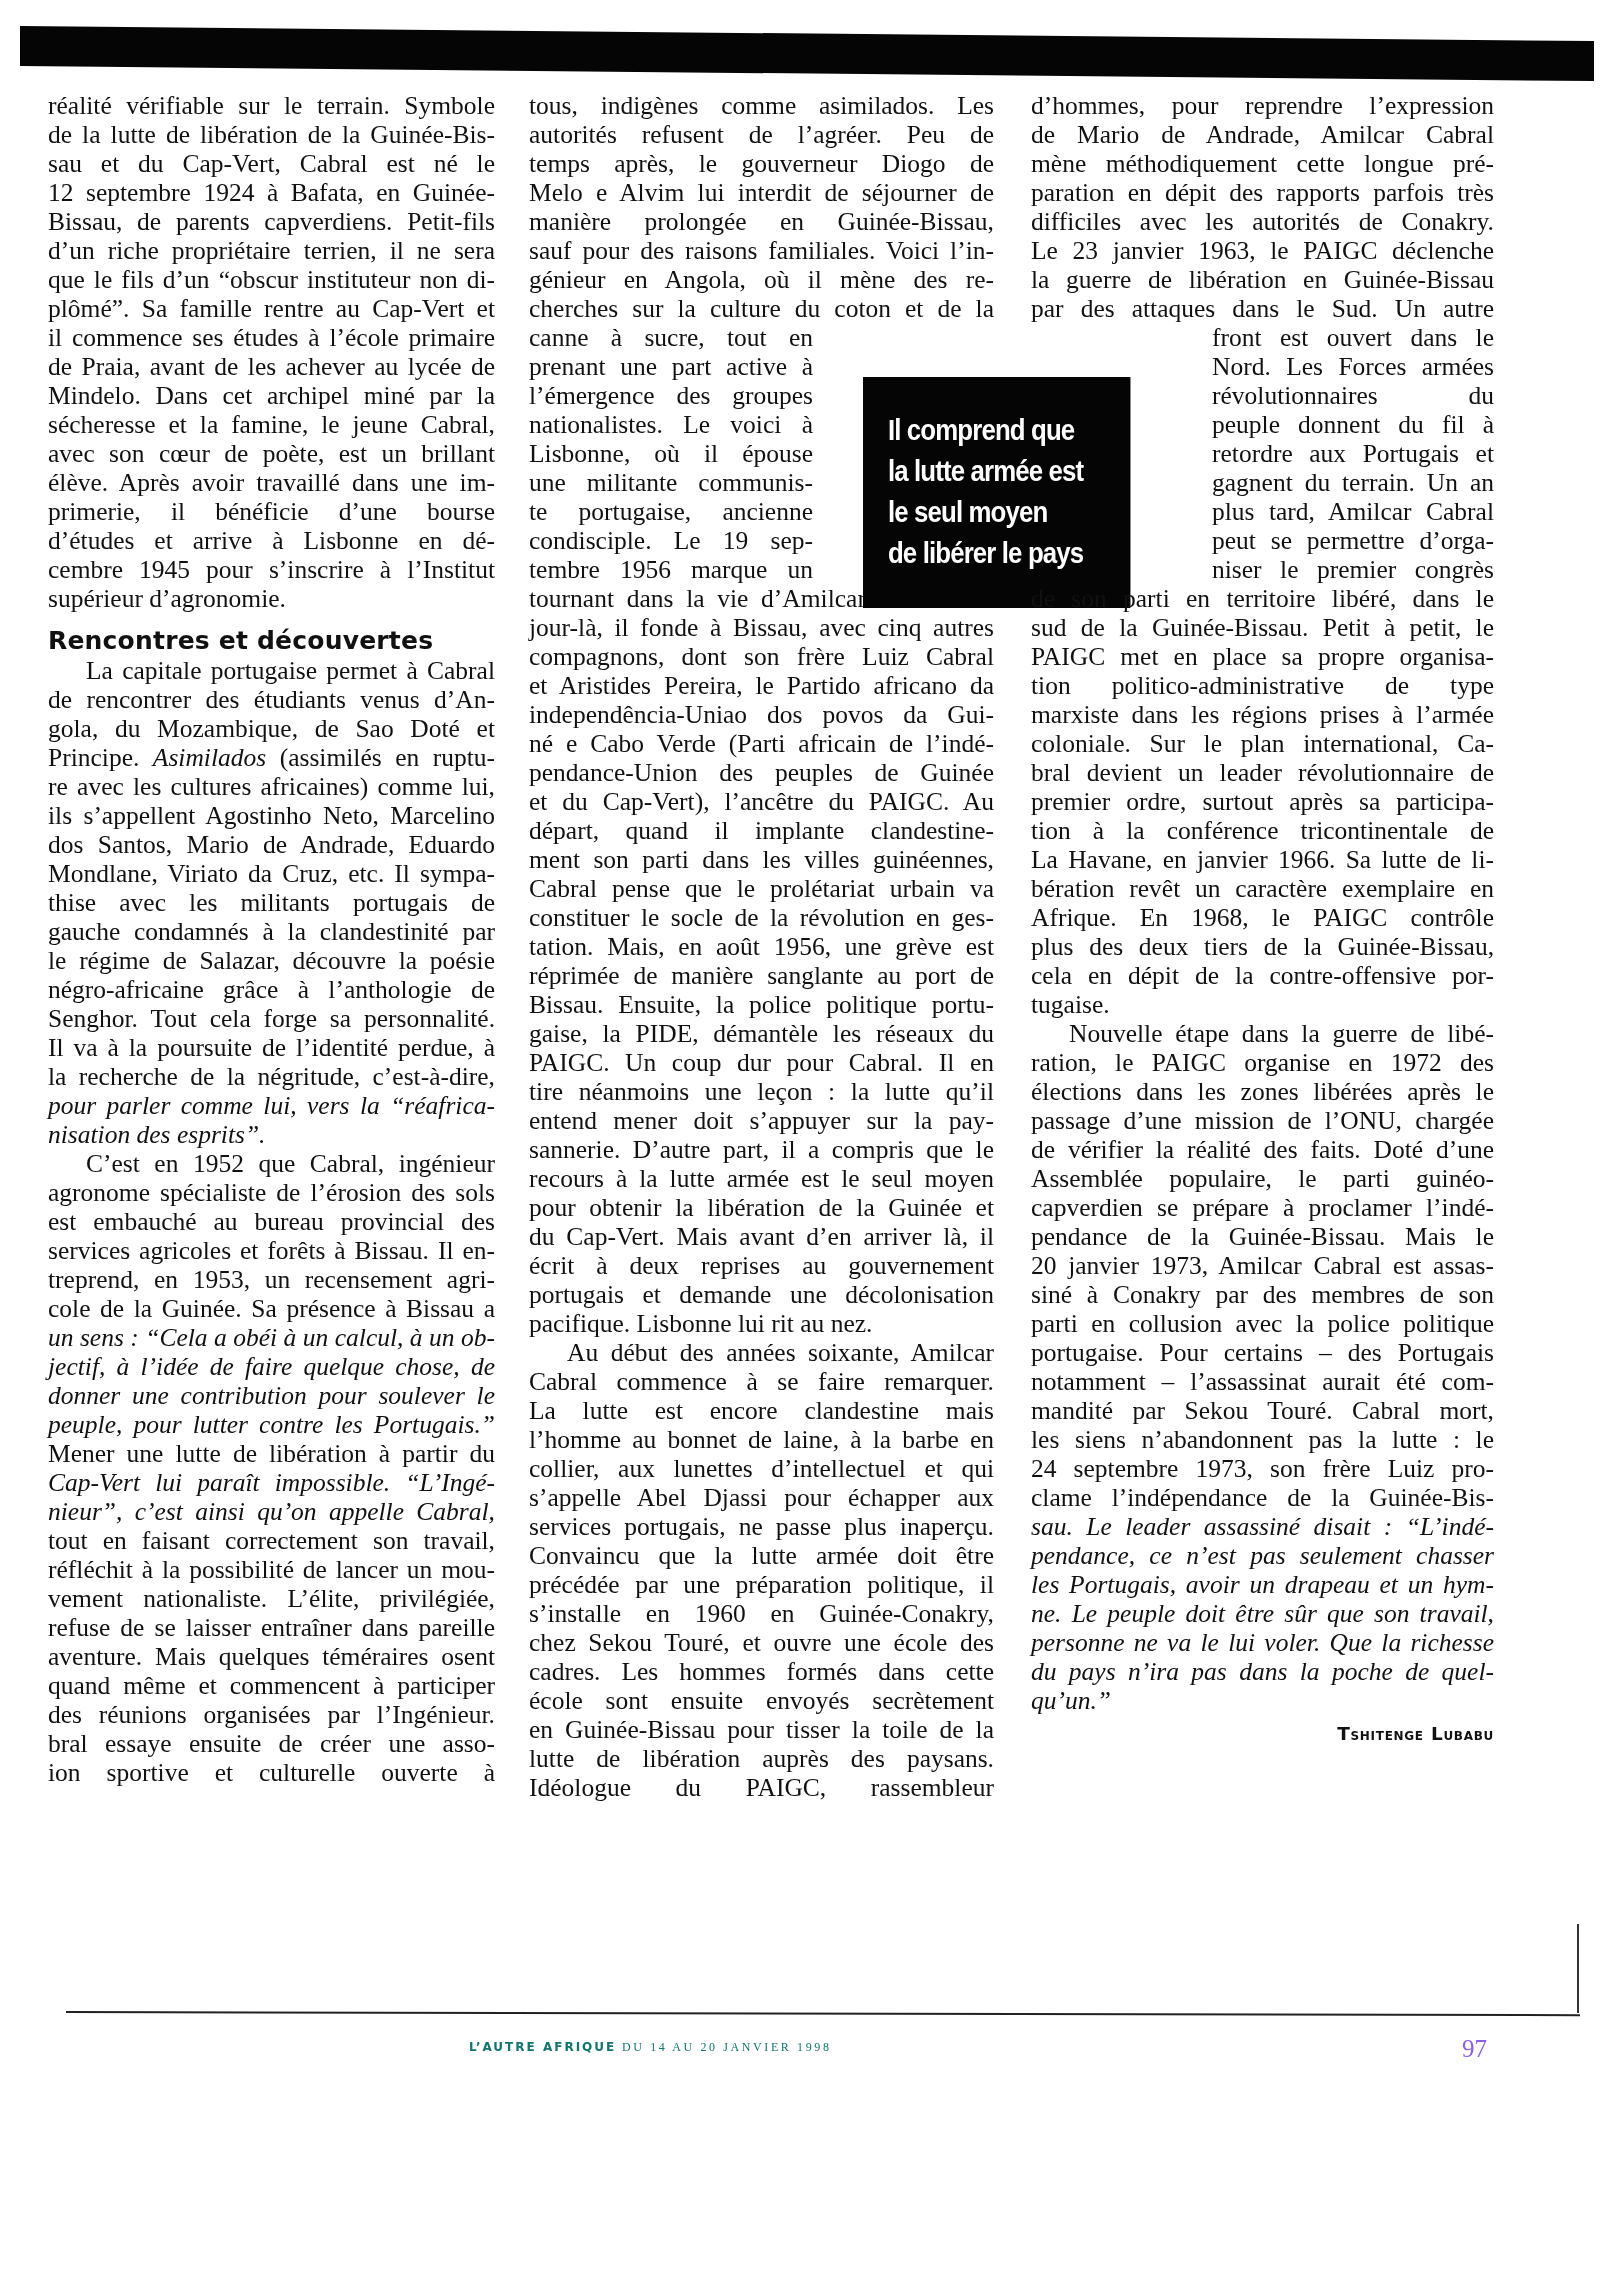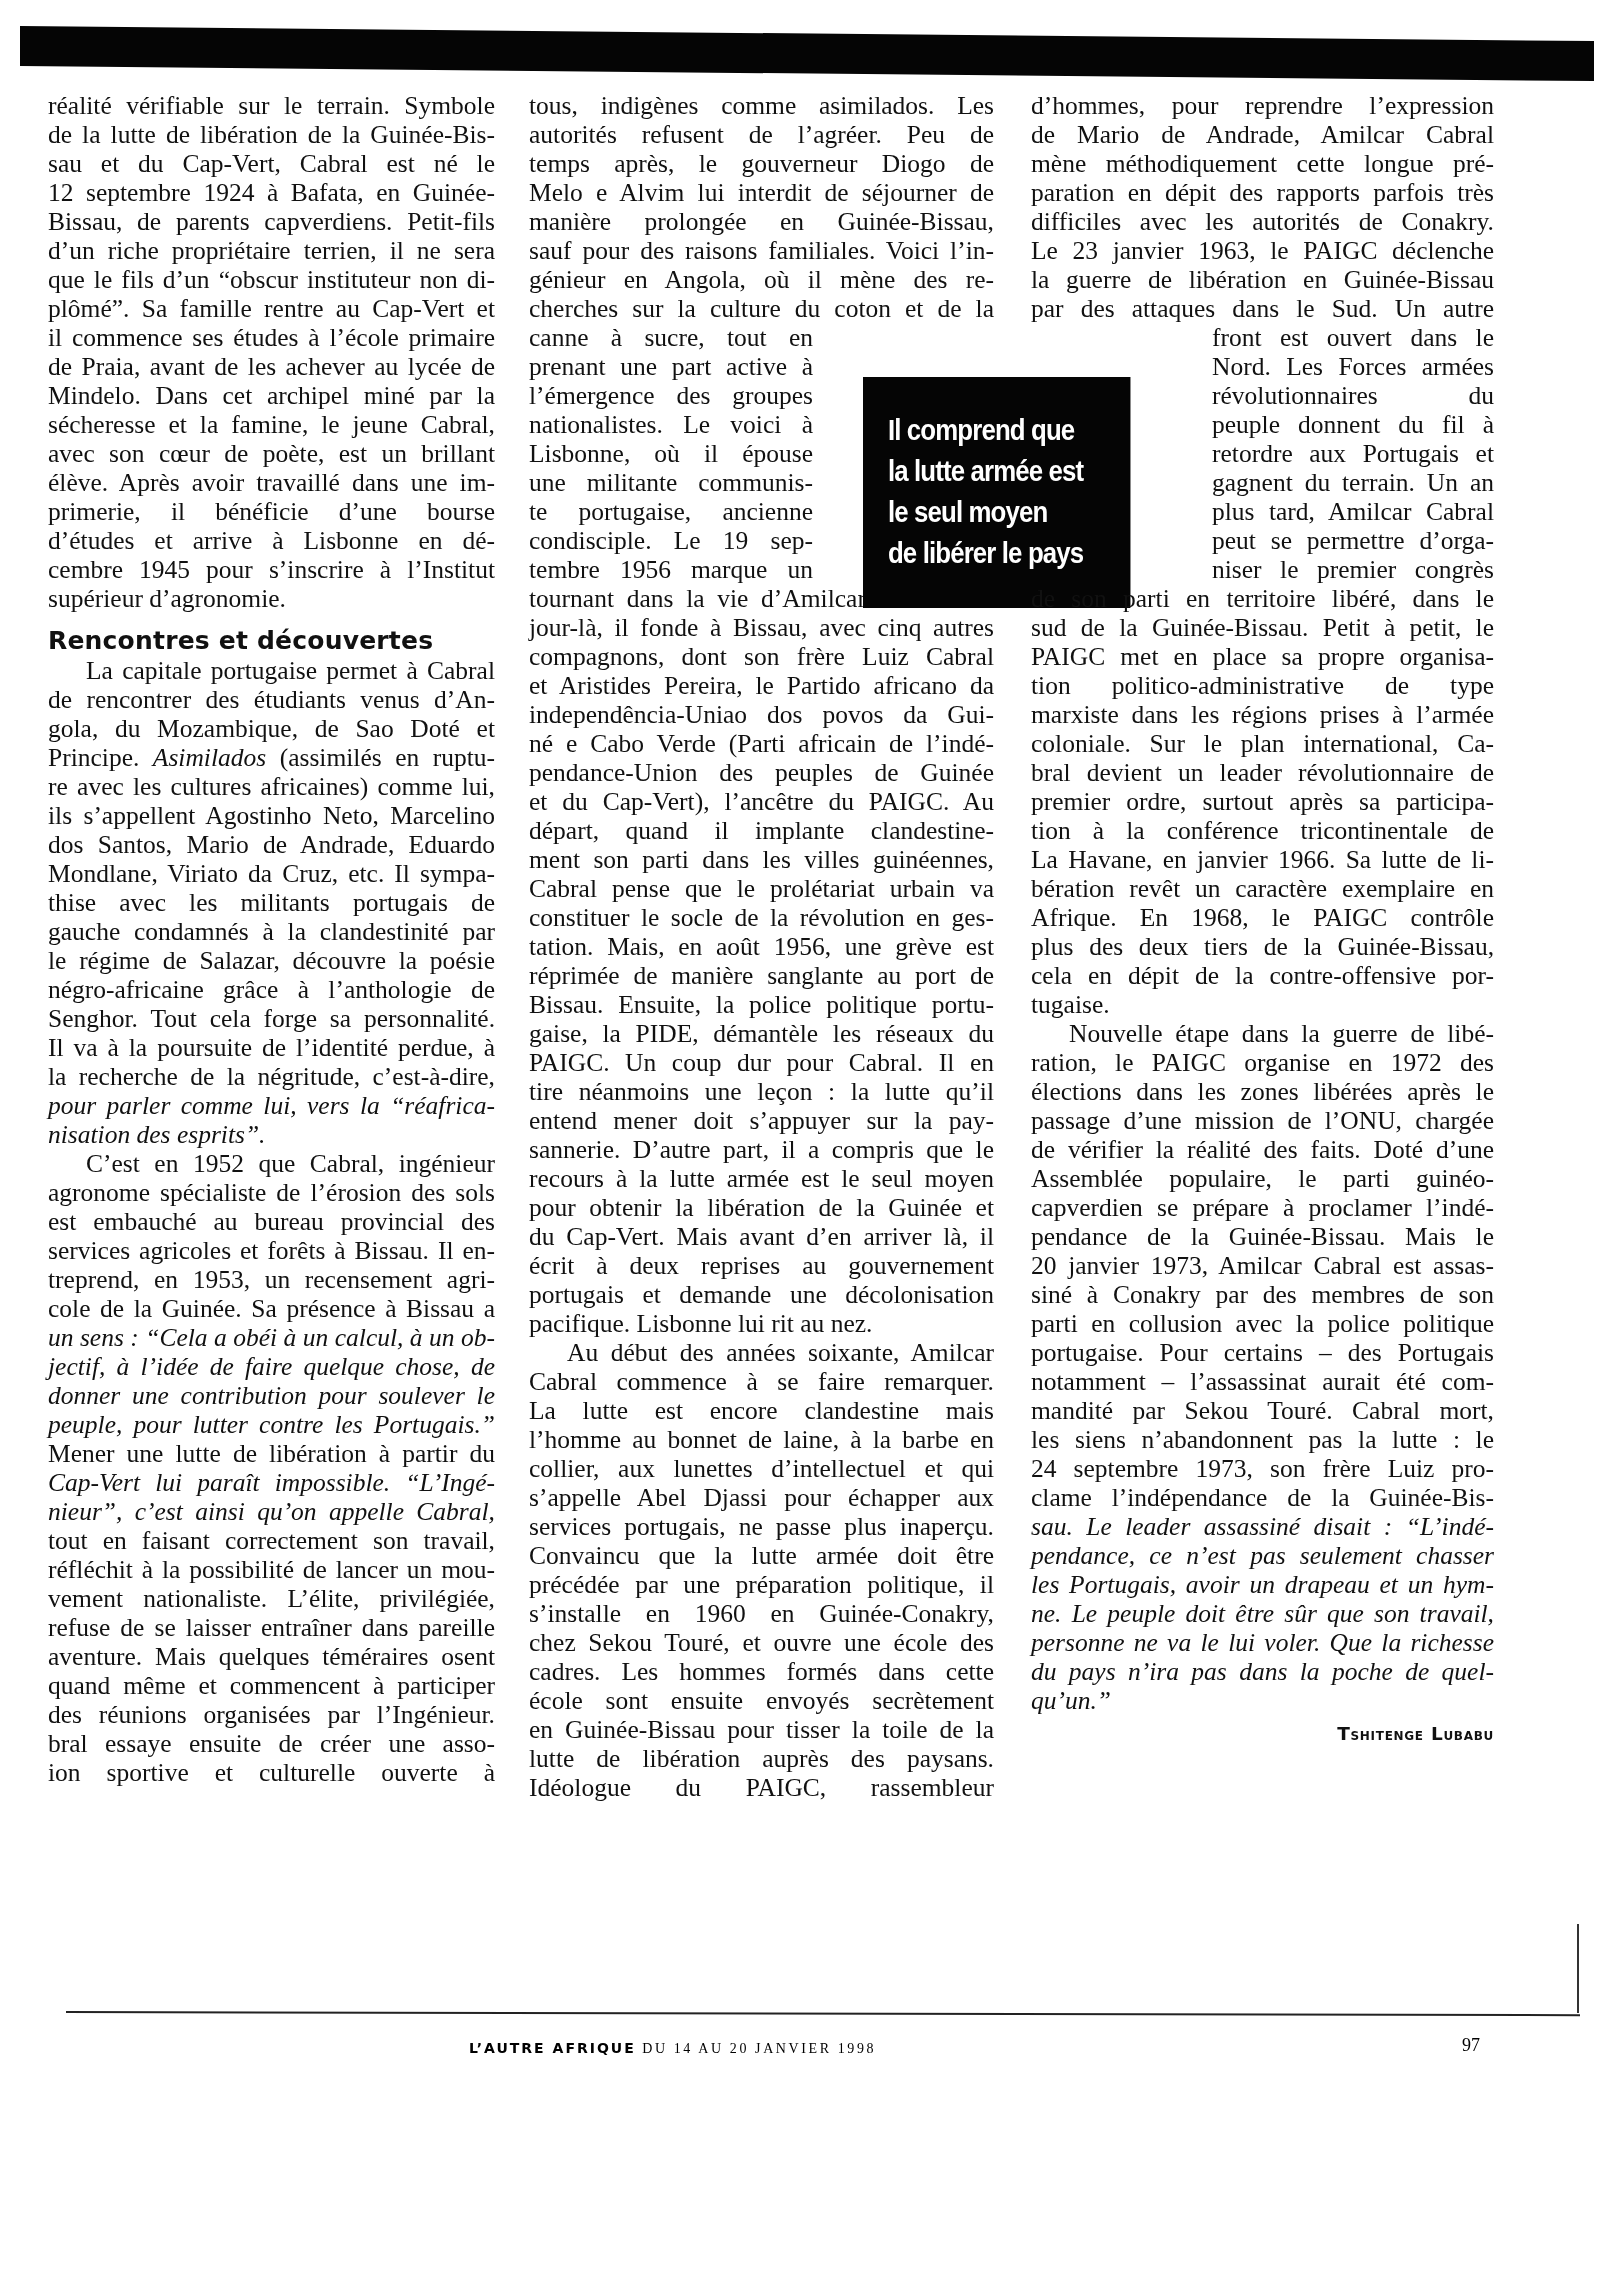--- a/index.html
+++ b/index.html
@@ -47,27 +47,27 @@
   .rule {
     position: absolute; left: 66px; top: 2011px; width: 1514px; height: 2px;
     background: #222; transform: rotate(0.12deg); transform-origin: left center;
   }
   .rule-right {
     position: absolute; left: 1577px; top: 1924px; width: 2px; height: 89px; background: #333;
   }
   .footer {
     position: absolute; left: 469px; top: 2040px;
     font-family: "DejaVu Sans", "Liberation Sans", sans-serif;
-    font-size: 14px; letter-spacing: 2px; color: #000000;
+    font-size: 12px; letter-spacing: 2px; color: #0f766e;
   }
   .footer .mag { font-weight: bold; }
   .footer .date { font-family: "Liberation Serif", serif; letter-spacing: 2.6px; }
   .page-num {
     position: absolute; left: 1462px; top: 2035px;
-    font-family: "Liberation Serif", serif; font-size: 18px; color: #000000;
+    font-family: "Liberation Serif", serif; font-size: 25px; color: #8b5cf6;
   }
   .wrap-col2 { width: 284px; }
   .wrap-col3 { padding-left: 181px; }
 </style>
 </head>
 <body>
 
 <div class="top-band"></div>
 
 <div class="col col1">

